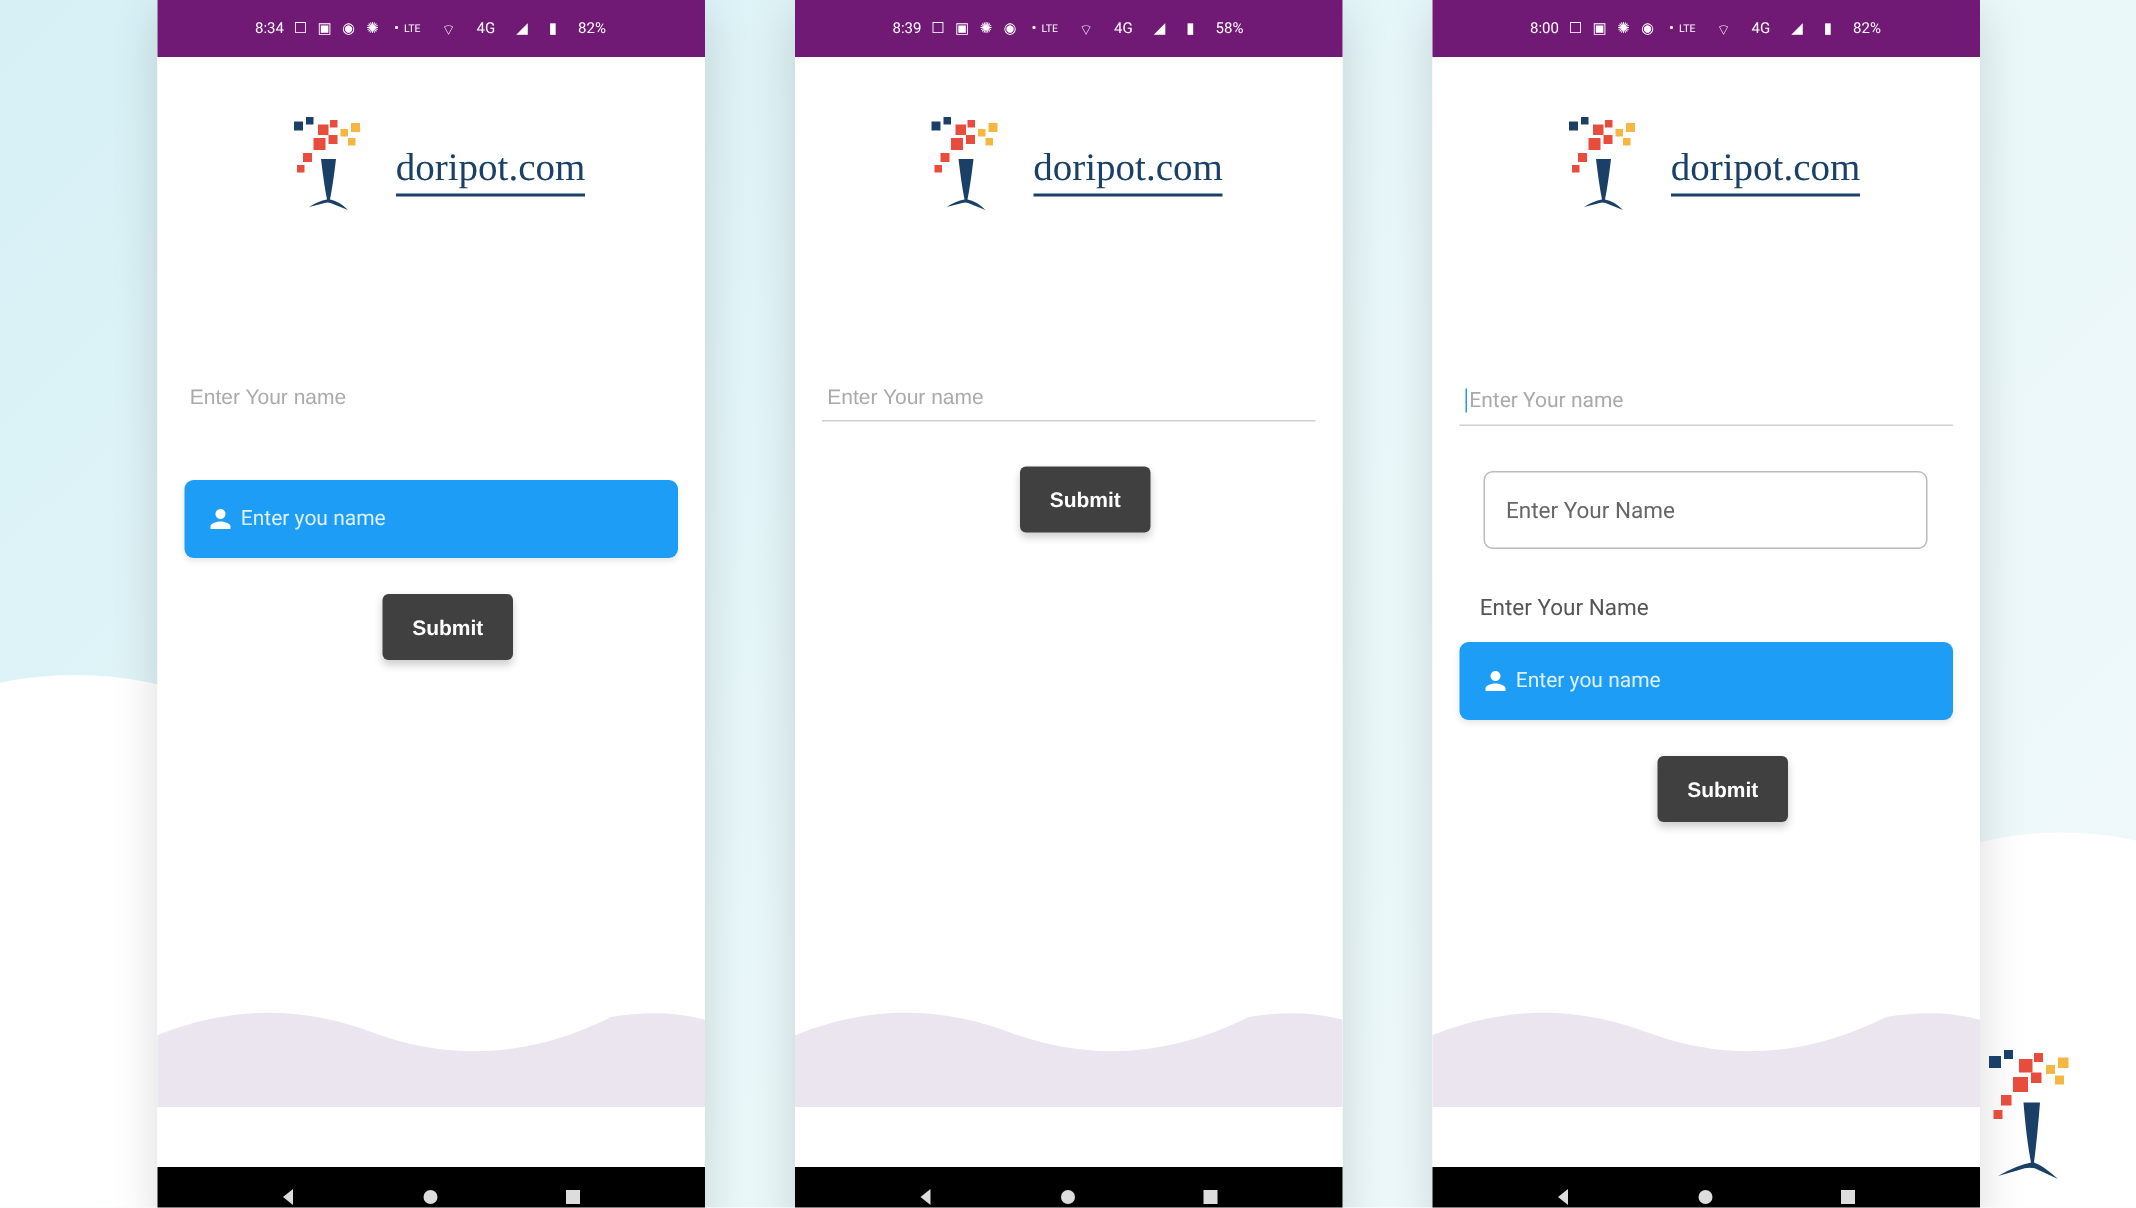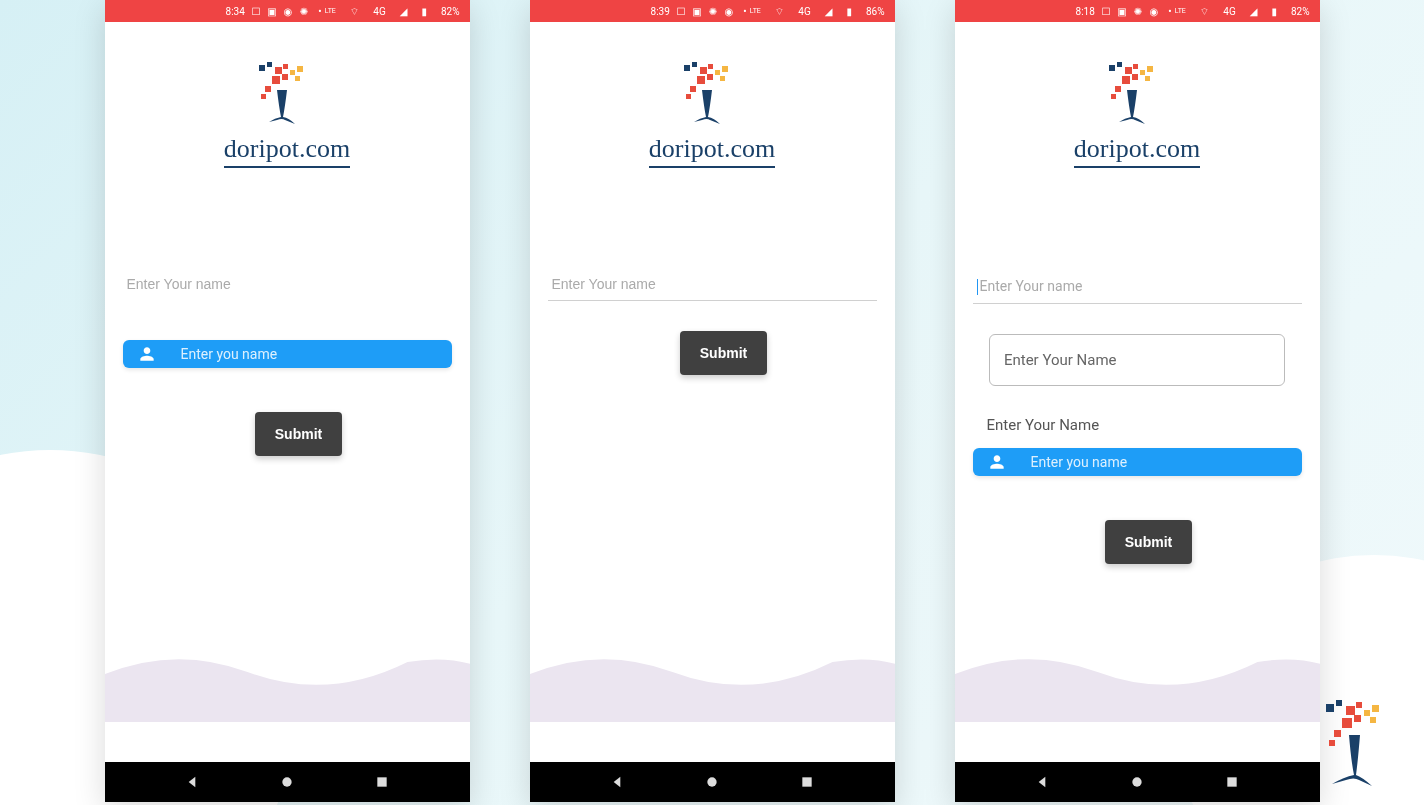--- a/index.html
+++ b/index.html
@@ -42,46 +42,46 @@
     .phone {
       width: 365px;
       background: #ffffff;
       box-shadow: 0 8px 30px rgba(0,0,0,0.15);
       position: relative;
       display: flex;
       flex-direction: column;
       border-radius: 0;
     }
     .status-bar {
-      height: 22px;
-      background: #ef4444;
+      height: 38px;
+      background: #701a75;
       display: flex;
       align-items: center;
-      justify-content: flex-end;
+      justify-content: center;
       padding: 0 10px;
       font-size: 10px;
       color: #ffffff;
     }
     .status-left { display: flex; align-items: center; gap: 6px; }
     .status-right { display: flex; align-items: center; gap: 14px; }
     .status-icon { width: 10px; height: 10px; display: inline-flex; align-items: center; justify-content: center; }
     .app-content {
       flex: 1;
       background: #ffffff;
       padding: 40px 18px 0 18px;
       display: flex;
       flex-direction: column;
       align-items: center;
       position: relative;
       overflow: hidden;
       min-height: 740px;
     }
     .logo-block {
       display: flex;
-      flex-direction: column;
+      flex-direction: row;
       align-items: center;
       margin-bottom: 100px;
     }
     .logo-tree {
       width: 80px;
       height: 70px;
       position: relative;
     }
     .brand-text {
       font-family: Georgia, serif;
@@ -104,25 +104,25 @@
     }
     .field-underline::placeholder { color: #aaaaaa; }
     .field-underline.no-box {
       border-bottom: none;
       margin-bottom: 40px;
     }
     .filled-blue-input {
       width: 100%;
       background: #1e9df7;
       border-radius: 6px;
-      padding: 4px 14px;
+      padding: 16px 14px;
       display: flex;
       align-items: center;
-      gap: 24px;
-      margin-bottom: 44px;
+      gap: 4px;
+      margin-bottom: 24px;
       box-shadow: 0 2px 4px rgba(0,0,0,0.1);
     }
     .filled-blue-input .person-icon {
       width: 20px;
       height: 20px;
       fill: #ffffff;
     }
     .filled-blue-input .placeholder-text {
       color: rgba(255,255,255,0.85);
       font-size: 14px;
@@ -272,21 +272,21 @@
         <span class="status-icon">✺</span>
         <span class="status-icon">◉</span>
         <span class="status-icon">•</span>
       </div>
       <div class="status-right">
         <span style="font-size:7px;">LTE</span>
         <span>⌔</span>
         <span>4G</span>
         <span>◢</span>
         <span>▮</span>
-        <span>86%</span>
+        <span>58%</span>
       </div>
     </div>
     <div class="app-content">
       <div class="logo-block">
         <svg class="logo-tree" viewBox="0 0 80 70">
           <rect x="12" y="3" width="6" height="6" fill="#1a4068"></rect>
           <rect x="20" y="0" width="5" height="5" fill="#1a4068"></rect>
           <rect x="28" y="5" width="7" height="7" fill="#e74c3c"></rect>
           <rect x="36" y="2" width="5" height="5" fill="#e74c3c"></rect>
           <rect x="25" y="14" width="8" height="8" fill="#e74c3c"></rect>
@@ -317,21 +317,21 @@
         </svg>
       <svg class="nav-btn" viewBox="0 0 24 24">
           <rect x="5" y="5" width="14" height="14"></rect>
         </svg>
     </div>
   </div>
 
   <div class="phone">
     <div class="status-bar">
       <div class="status-left">
-        <span>8:18</span>
+        <span>8:00</span>
         <span class="status-icon">☐</span>
         <span class="status-icon">▣</span>
         <span class="status-icon">✺</span>
         <span class="status-icon">◉</span>
         <span class="status-icon">•</span>
       </div>
       <div class="status-right">
         <span style="font-size:7px;">LTE</span>
         <span>⌔</span>
         <span>4G</span>

